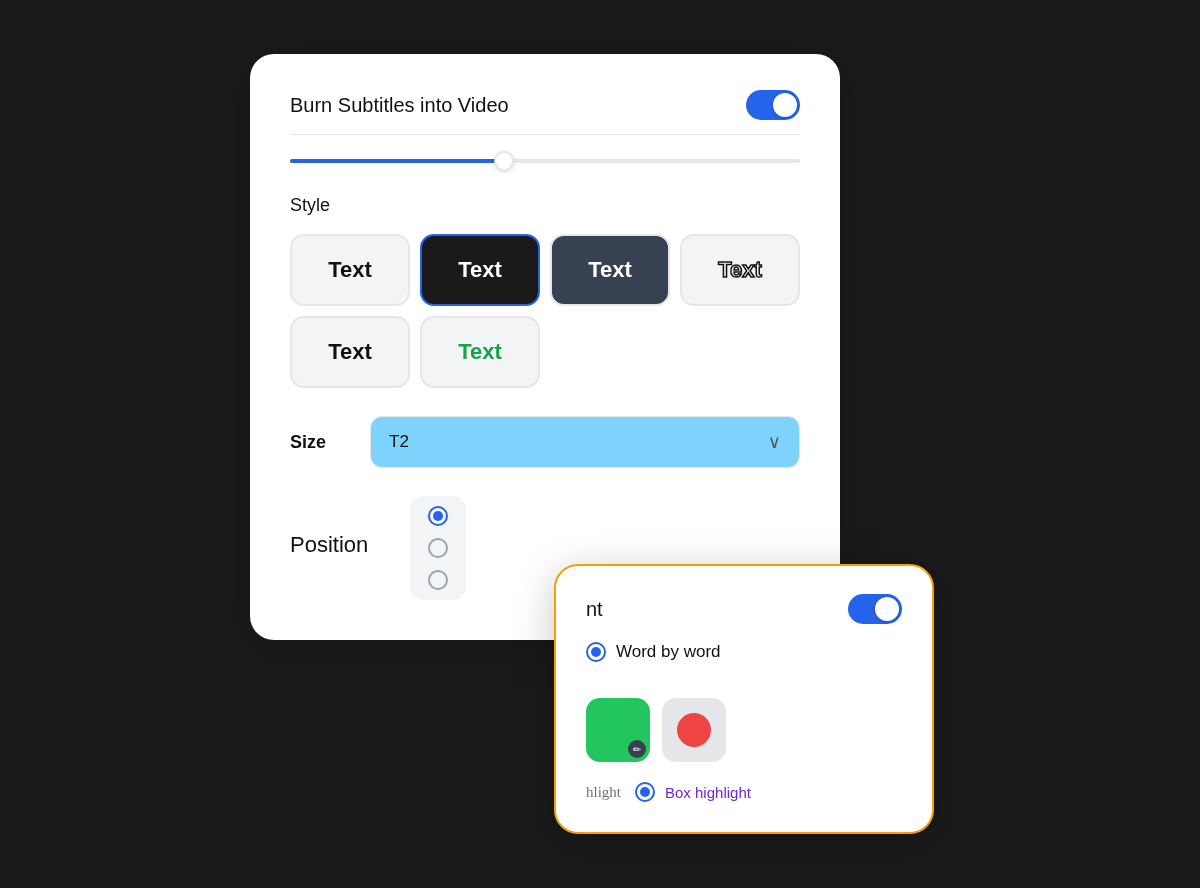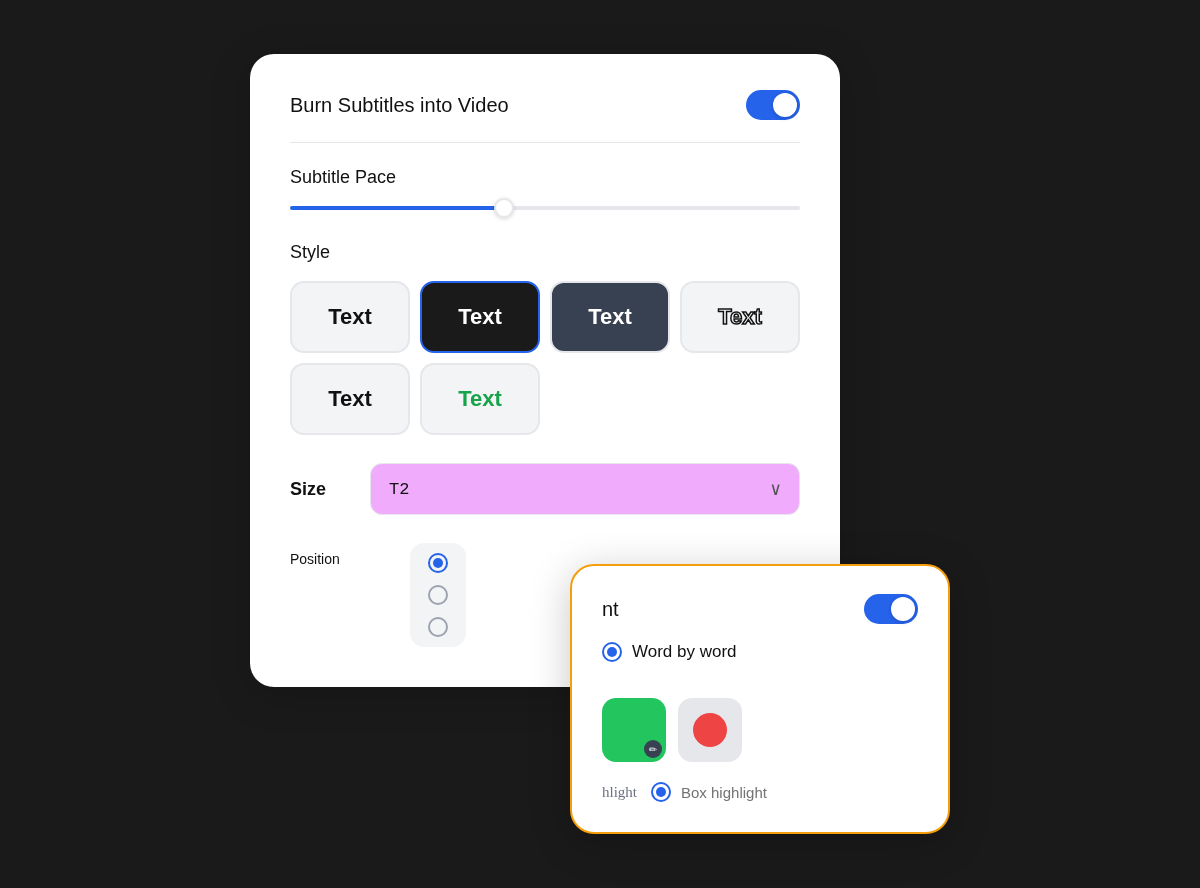--- a/index.html
+++ b/index.html
@@ -31,21 +31,21 @@
       border-radius: 24px;
       padding: 36px 40px 40px;
       box-shadow: 0 8px 40px rgba(0,0,0,0.18);
     }
 
     
     .row-toggle {
       display: flex;
       align-items: center;
       justify-content: space-between;
-      margin-bottom: 22px;
+      margin-bottom: 14px;
     }
 
     .row-label {
       font-size: 20px;
       font-weight: 500;
       color: #111;
     }
 
     
     .toggle {
@@ -165,47 +165,47 @@
       font-size: 18px;
       font-weight: 700;
       color: #111;
       min-width: 60px;
     }
     .size-select {
       flex: 1;
       height: 52px;
       border-radius: 12px;
       border: 1.5px solid #e5e7eb;
-      background: #f0abfc;
+      background: #7dd3fc;
       padding: 0 18px;
       font-size: 17px;
       color: #111;
       display: flex;
       align-items: center;
       justify-content: space-between;
       cursor: pointer;
-      font-family: Liberation Mono, monospace;
     }
     .chevron-down {
       font-size: 18px;
       color: #555;
     }
 
     
     .position-row {
       display: flex;
       align-items: flex-start;
       gap: 20px;
     }
     .position-label {
-      font-size: 14px;
+      font-size: 22px;
       font-weight: 500;
       color: #111;
       min-width: 100px;
       padding-top: 8px;
+      margin-top: 28px;
     }
     .radio-group {
       background: #f3f4f6;
       border-radius: 14px;
       padding: 10px 18px;
       display: flex;
       flex-direction: column;
       gap: 12px;
     }
     .radio-item {
@@ -230,21 +230,21 @@
       width: 10px;
       height: 10px;
       border-radius: 50%;
       background: #2563eb;
     }
 
     
     .card-secondary {
       position: absolute;
       bottom: 0;
-      right: 0;
+      right: 16px;
       width: 380px;
       background: #ffffff;
       border-radius: 24px;
       padding: 28px 30px 30px;
       box-shadow: 0 8px 40px rgba(0,0,0,0.22);
       border: 2.5px solid #f59e0b;
     }
 
     .card-secondary .row-toggle {
       margin-bottom: 18px;
@@ -326,21 +326,21 @@
     }
     .highlight-label {
       font-size: 15px;
       font-weight: 500;
       color: #6b7280;
       font-family: Liberation Serif, serif;
     }
     .highlight-label-active {
       font-size: 15px;
       font-weight: 500;
-      color: #737373;
+      color: #6d28d9;
     }
 
     
     .partial-text {
       color: #6b7280;
     }
   </style>
 </head>
 <body>
 
@@ -348,21 +348,20 @@
 
   <div class="card-main">
 
     <div class="row-toggle">
       <span class="row-label">Burn Subtitles into Video</span>
       <div class="toggle"></div>
     </div>
 
     <div class="divider"></div>
 
-    <div class="section-label">Subtitle Pace</div>
 
     <div class="slider-track">
       <div class="slider-fill"></div>
       <div class="slider-thumb"></div>
     </div>
 
     <div class="section-label">Style</div>
 
     <div class="style-grid">
 

